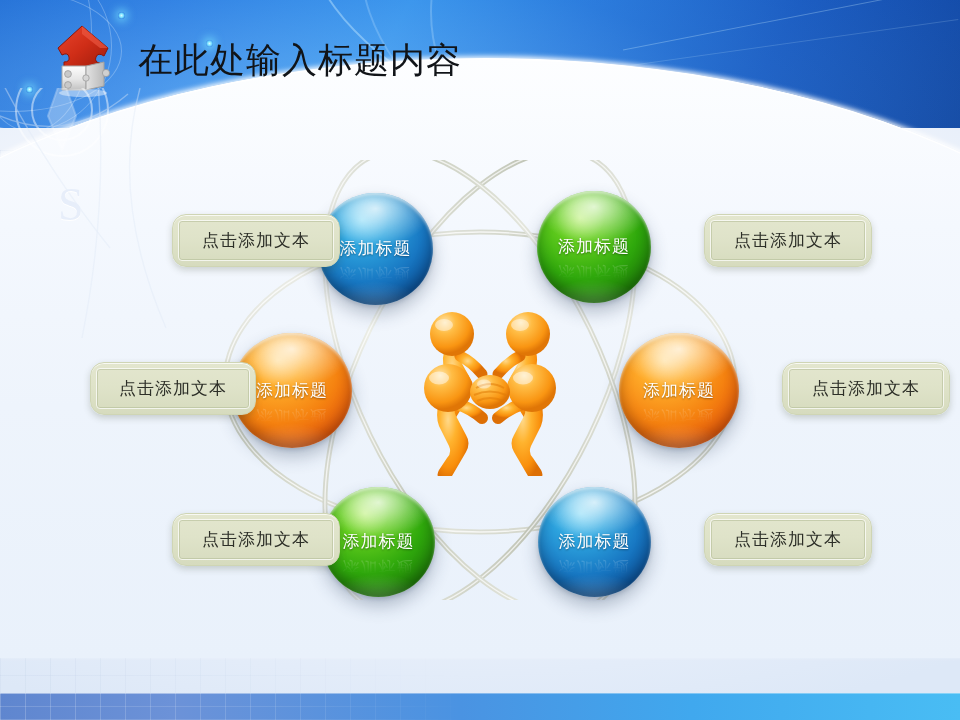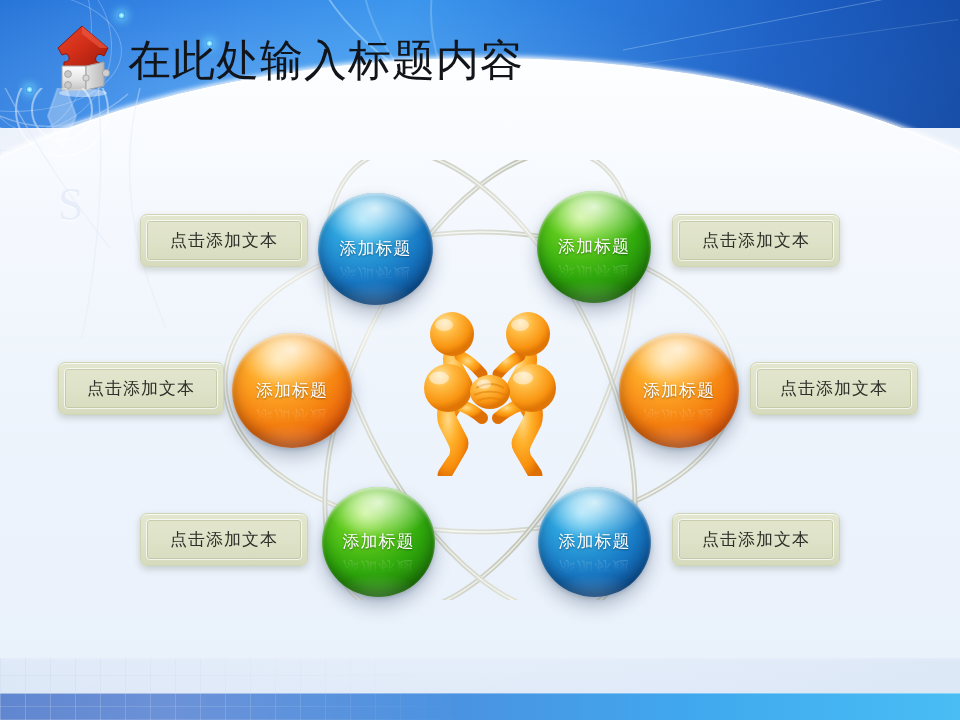--- a/index.html
+++ b/index.html
@@ -69,22 +69,22 @@
   .swoosh-edge{
     position:absolute;left:-230px;top:58px;width:1430px;height:600px;
     border-radius:50% 50% 0 0 / 62% 62% 0 0;
     border-top:2px solid rgba(255,255,255,.85);
     pointer-events:none;
   }
 
   
   .logo{position:absolute;left:46px;top:22px;width:72px;height:78px;}
   .title{
-    position:absolute;left:128px;top:36px;
-    font-size:43px;line-height:48px;color:#111418;
+    position:absolute;left:138px;top:36px;
+    font-size:35px;line-height:48px;color:#111418;
     letter-spacing:1px;white-space:nowrap;
     font-family:"DejaVu Sans","Liberation Sans",sans-serif;
   }
 
   
   .compass{
     position:absolute;left:-10px;top:88px;width:230px;height:250px;
     opacity:.55;pointer-events:none;
   }
   .compass-s{
@@ -125,25 +125,25 @@
     -webkit-mask-image:linear-gradient(to top, rgba(0,0,0,.75), rgba(0,0,0,0) 78%);
             mask-image:linear-gradient(to top, rgba(0,0,0,.75), rgba(0,0,0,0) 78%);
     font-family:"DejaVu Sans","Liberation Sans",sans-serif;
   }
   .c-blue{background:radial-gradient(circle at 38% 24%, #7fd8f7 0%, #2ea6e0 24%, #1878c3 56%, #0b4f97 82%, #073b7c 100%);}
   .c-green{background:radial-gradient(circle at 38% 24%, #b7ef6f 0%, #63cd1e 22%, #2fa80c 54%, #1d7a08 82%, #176107 100%);}
   .c-orange{background:radial-gradient(circle at 38% 24%, #ffd98a 0%, #ffae2b 22%, #f58210 54%, #e4540b 82%, #c93c06 100%);}
 
   
   .plate{
-    position:absolute;border-radius:7px;
+    position:absolute;border-radius:14px;
     background:linear-gradient(180deg,#e3e6ce 0%,#dfe3c9 45%,#d6dbbe 100%);
     border:1px solid #cfd5b4;
     box-shadow:0 3px 7px rgba(60,70,40,.22), inset 0 1px 0 rgba(255,255,255,.75);
-    display:flex;align-items:center;justify-content:center;
+    display:flex;align-items:center;justify-content:center;margin-left:32px;
   }
   .plate .inner{
     position:absolute;left:5px;right:5px;top:5px;bottom:5px;border-radius:4px;
     border:1px solid rgba(255,255,255,.70);
     box-shadow:inset 0 0 0 1px rgba(176,185,148,.55);
     pointer-events:none;
   }
   .plate .ptxt{
     position:relative;z-index:2;font-size:17px;color:#2d2f28;letter-spacing:1px;
     font-family:"DejaVu Sans","Liberation Sans",sans-serif;

